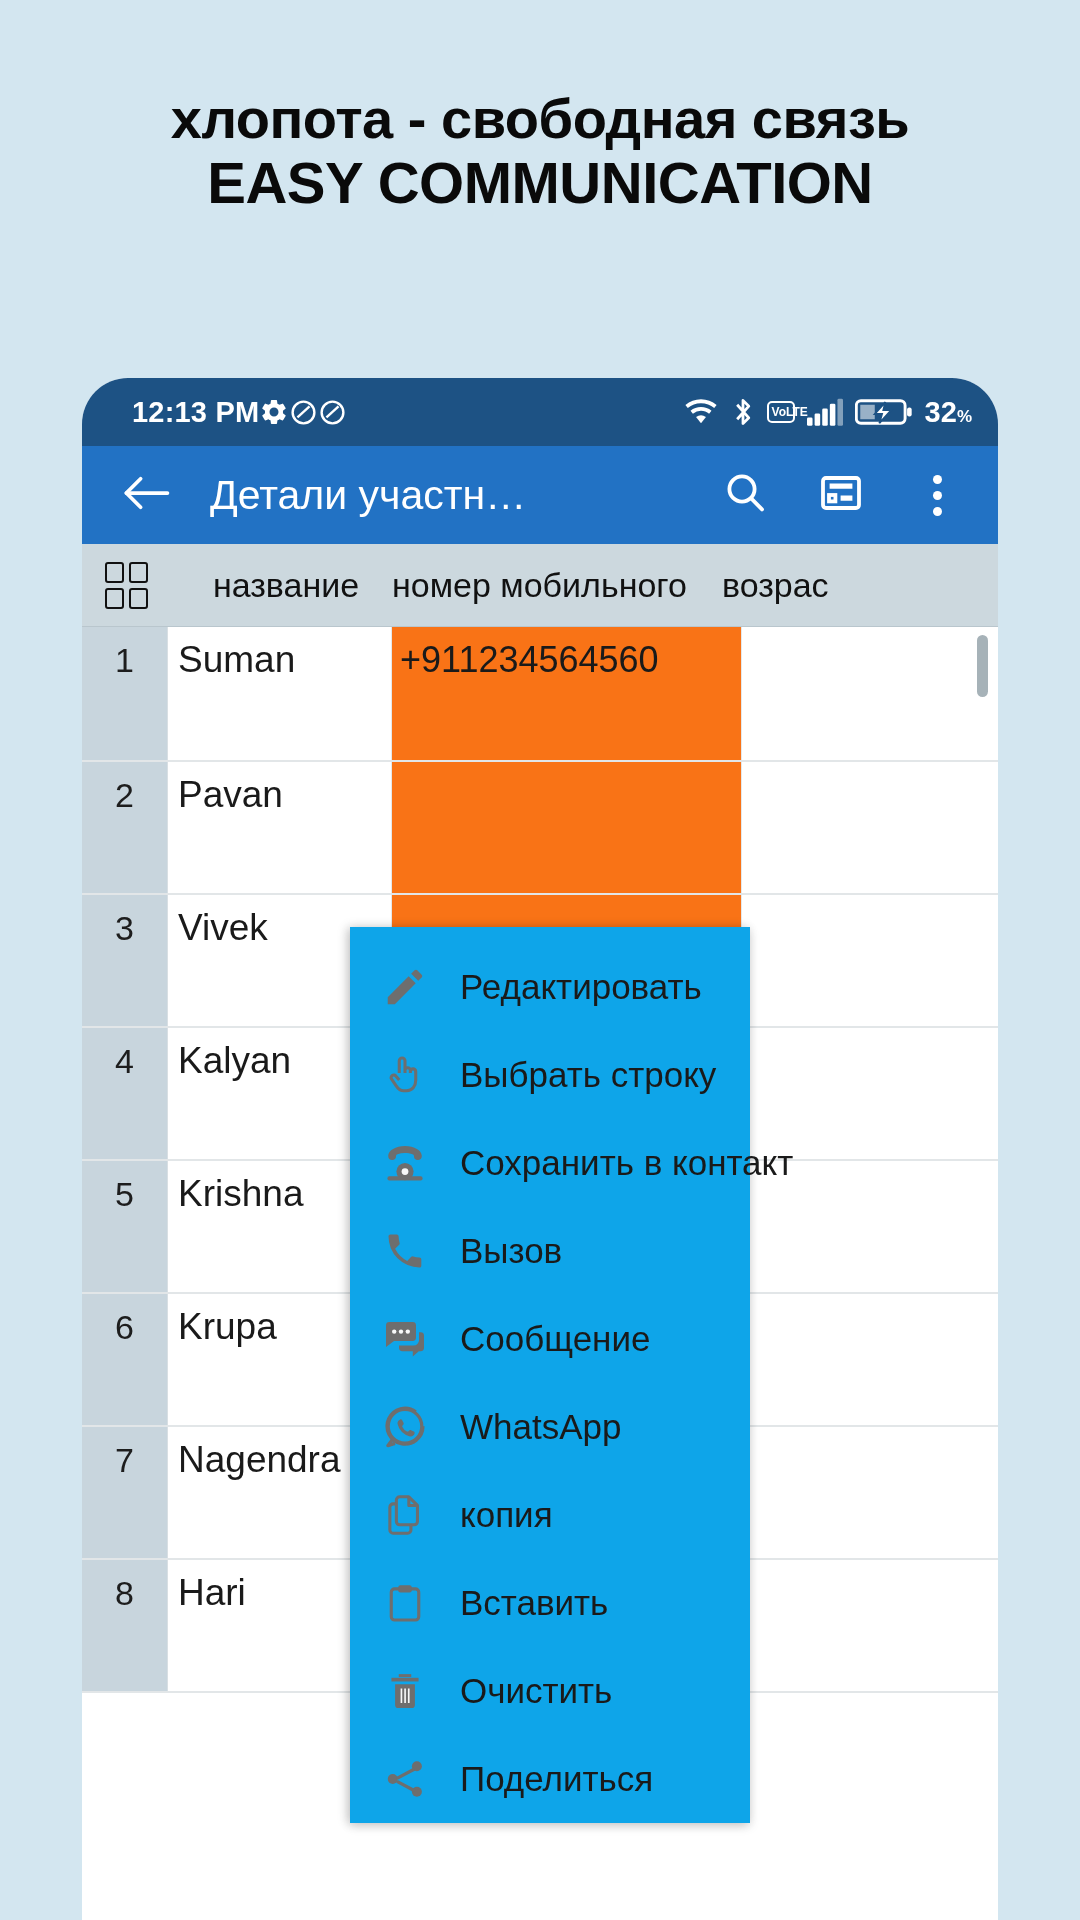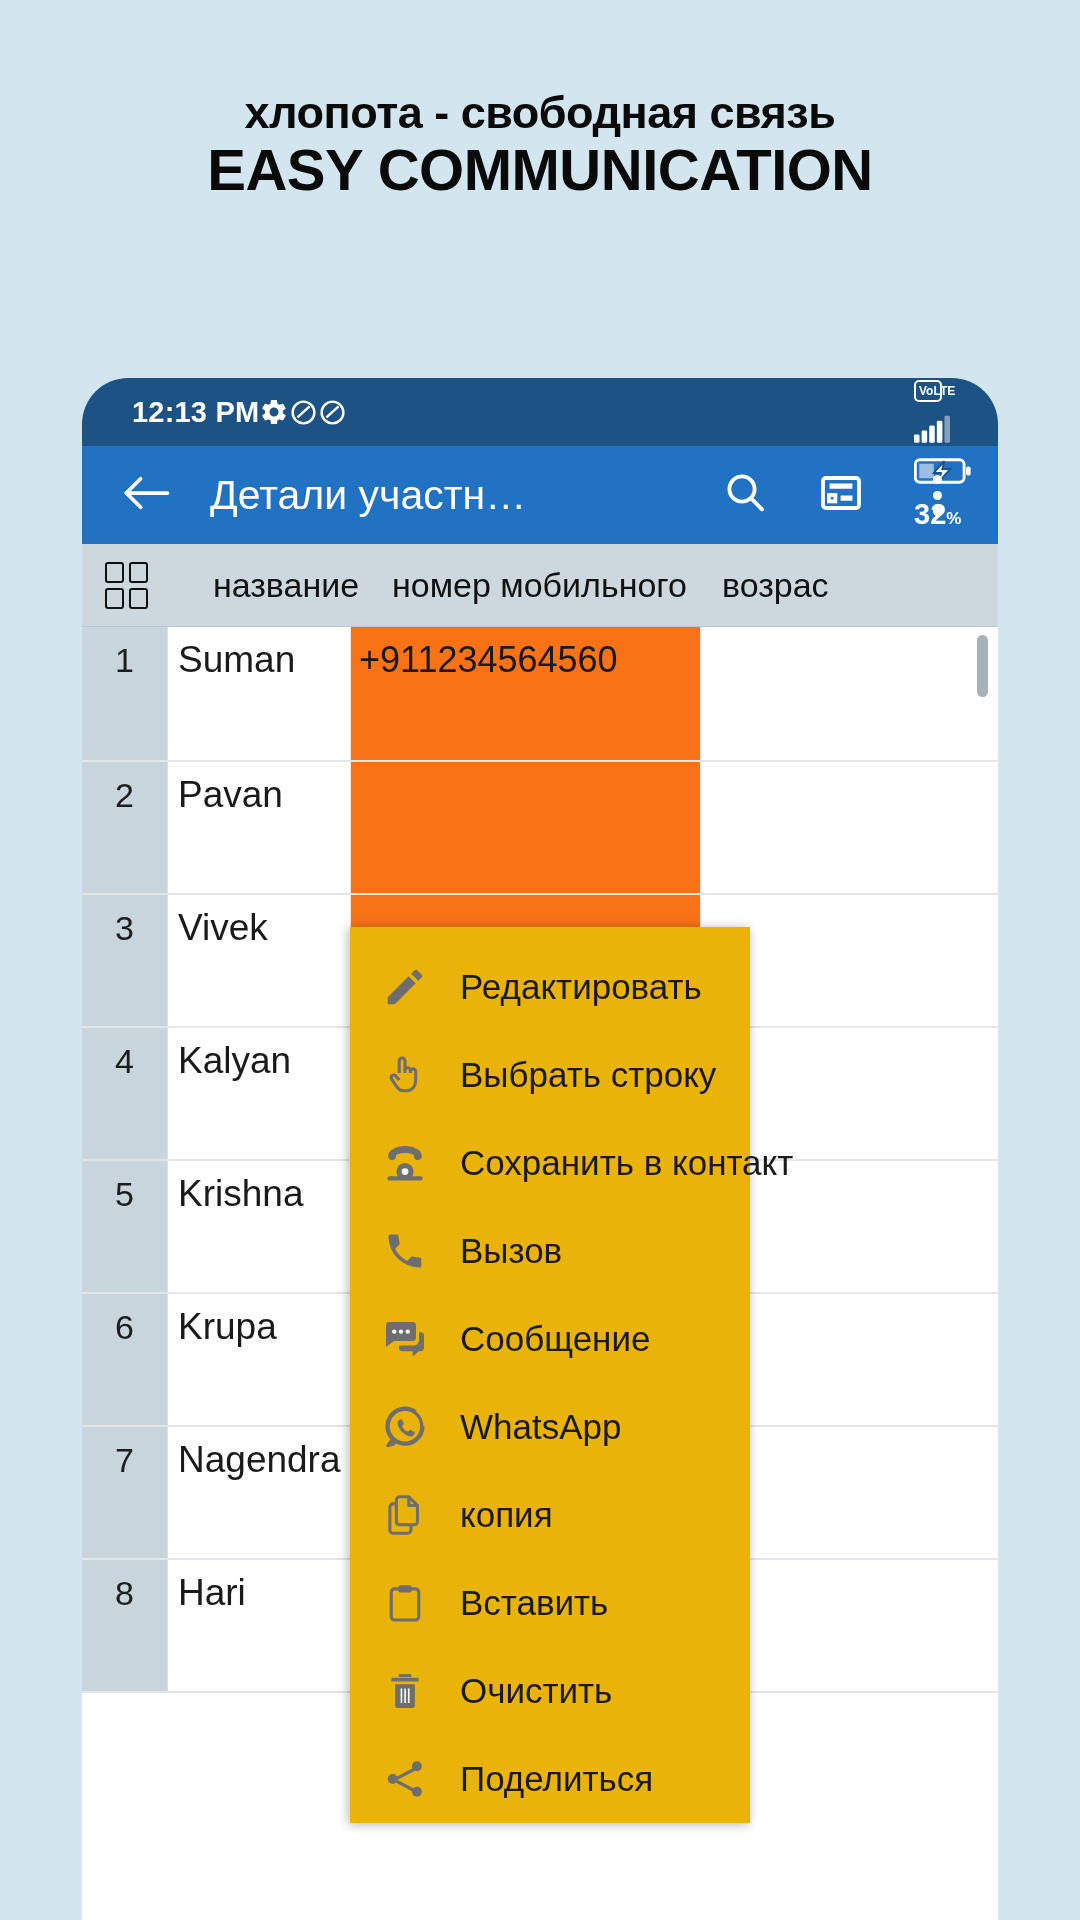--- a/index.html
+++ b/index.html
@@ -22,21 +22,21 @@
     left: 0;
     width: 1080px;
     text-align: center;
     color: #0a0a0a;
     font-weight: bold;
     font-size: 59px;
     line-height: 1.12;
     letter-spacing: -0.5px;
     white-space: nowrap;
   }
-  .promo-line-1 { display: block; font-size: 45px; }
+  .promo-line-1 { display: block; font-size: 56px; }
   .promo-line-2 { display: block; font-size: 58px; }
 
   
   .phone {
     position: absolute;
     left: 82px;
     top: 378px;
     width: 916px;
     height: 1542px;
     background: #ffffff;
@@ -61,23 +61,22 @@
     align-items: center;
   }
   .status-time {
     font-size: 29px;
     font-weight: bold;
     letter-spacing: 0.2px;
   }
   .status-right {
     margin-left: auto;
     display: flex;
-    align-items: flex-start;
+    align-items: center;
     gap: 12px;
-    flex-direction: column;
   }
   .status-icon { display: flex; align-items: center; }
   .volte-badge {
     border: 2.5px solid #ffffff;
     border-radius: 5px;
     font-size: 12px;
     font-weight: bold;
     line-height: 1;
     padding: 3px 3px;
     text-align: center;
@@ -205,21 +204,21 @@
     flex: 0 0 auto;
     background: #c8d5dd;
     color: #1d1d1d;
     font-size: 34px;
     text-align: center;
     padding-top: 14px;
     box-sizing: border-box;
     border-right: 1px solid #d8dfe3;
   }
   .cell-name {
-    width: 183px;
+    width: 224px;
     flex: 0 0 auto;
     font-size: 37px;
     color: #1a1a1a;
     padding: 12px 0 0 10px;
     box-sizing: border-box;
     border-right: 1px solid #e4e8ea;
     background: #ffffff;
   }
   .cell-mobile {
     width: 350px;
@@ -249,21 +248,21 @@
     border-radius: 6px;
     background: #a6b2b8;
   }
 
   
   .context-menu {
     position: absolute;
     left: 268px;
     top: 300px;
     width: 400px;
-    background: #eab308;
+    background: #0ea5e9;
     box-shadow: -3px 0 10px rgba(0,0,0,0.16), 0 3px 10px rgba(0,0,0,0.14);
     padding: 16px 0 0 0;
     box-sizing: border-box;
   }
   .menu-item {
     display: flex;
     align-items: center;
     height: 88px;
     padding-left: 28px;
     box-sizing: border-box;

